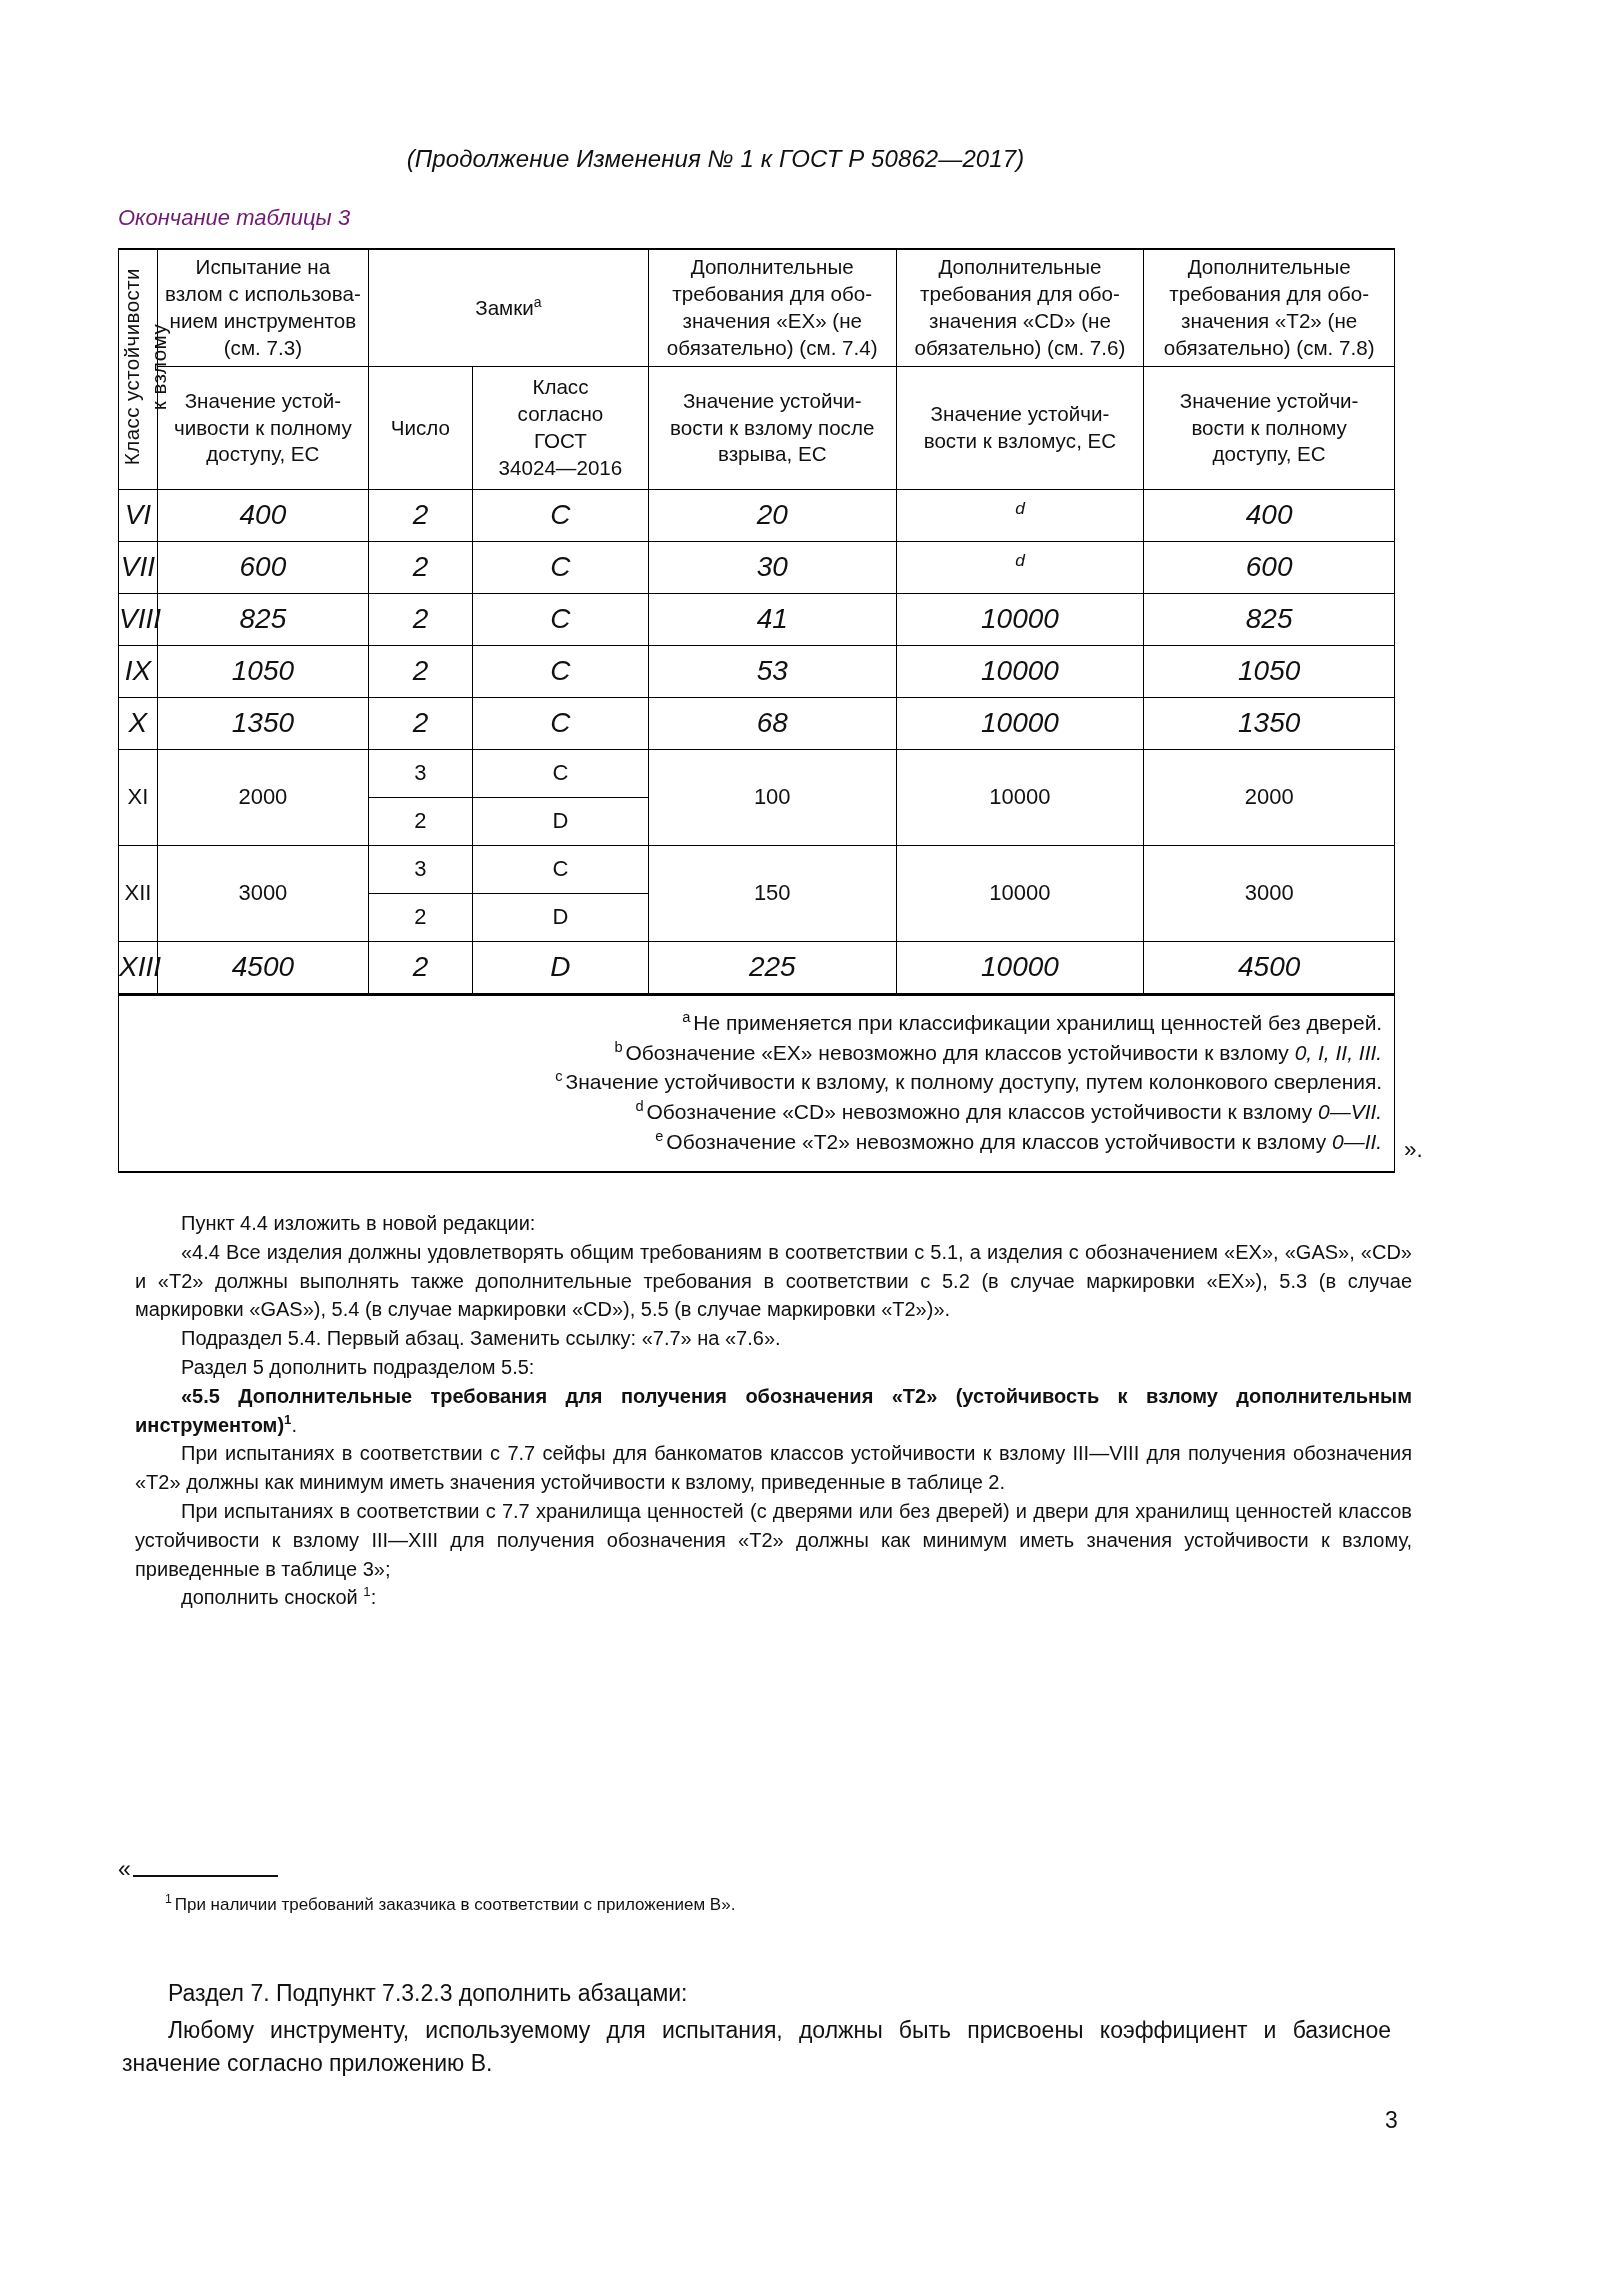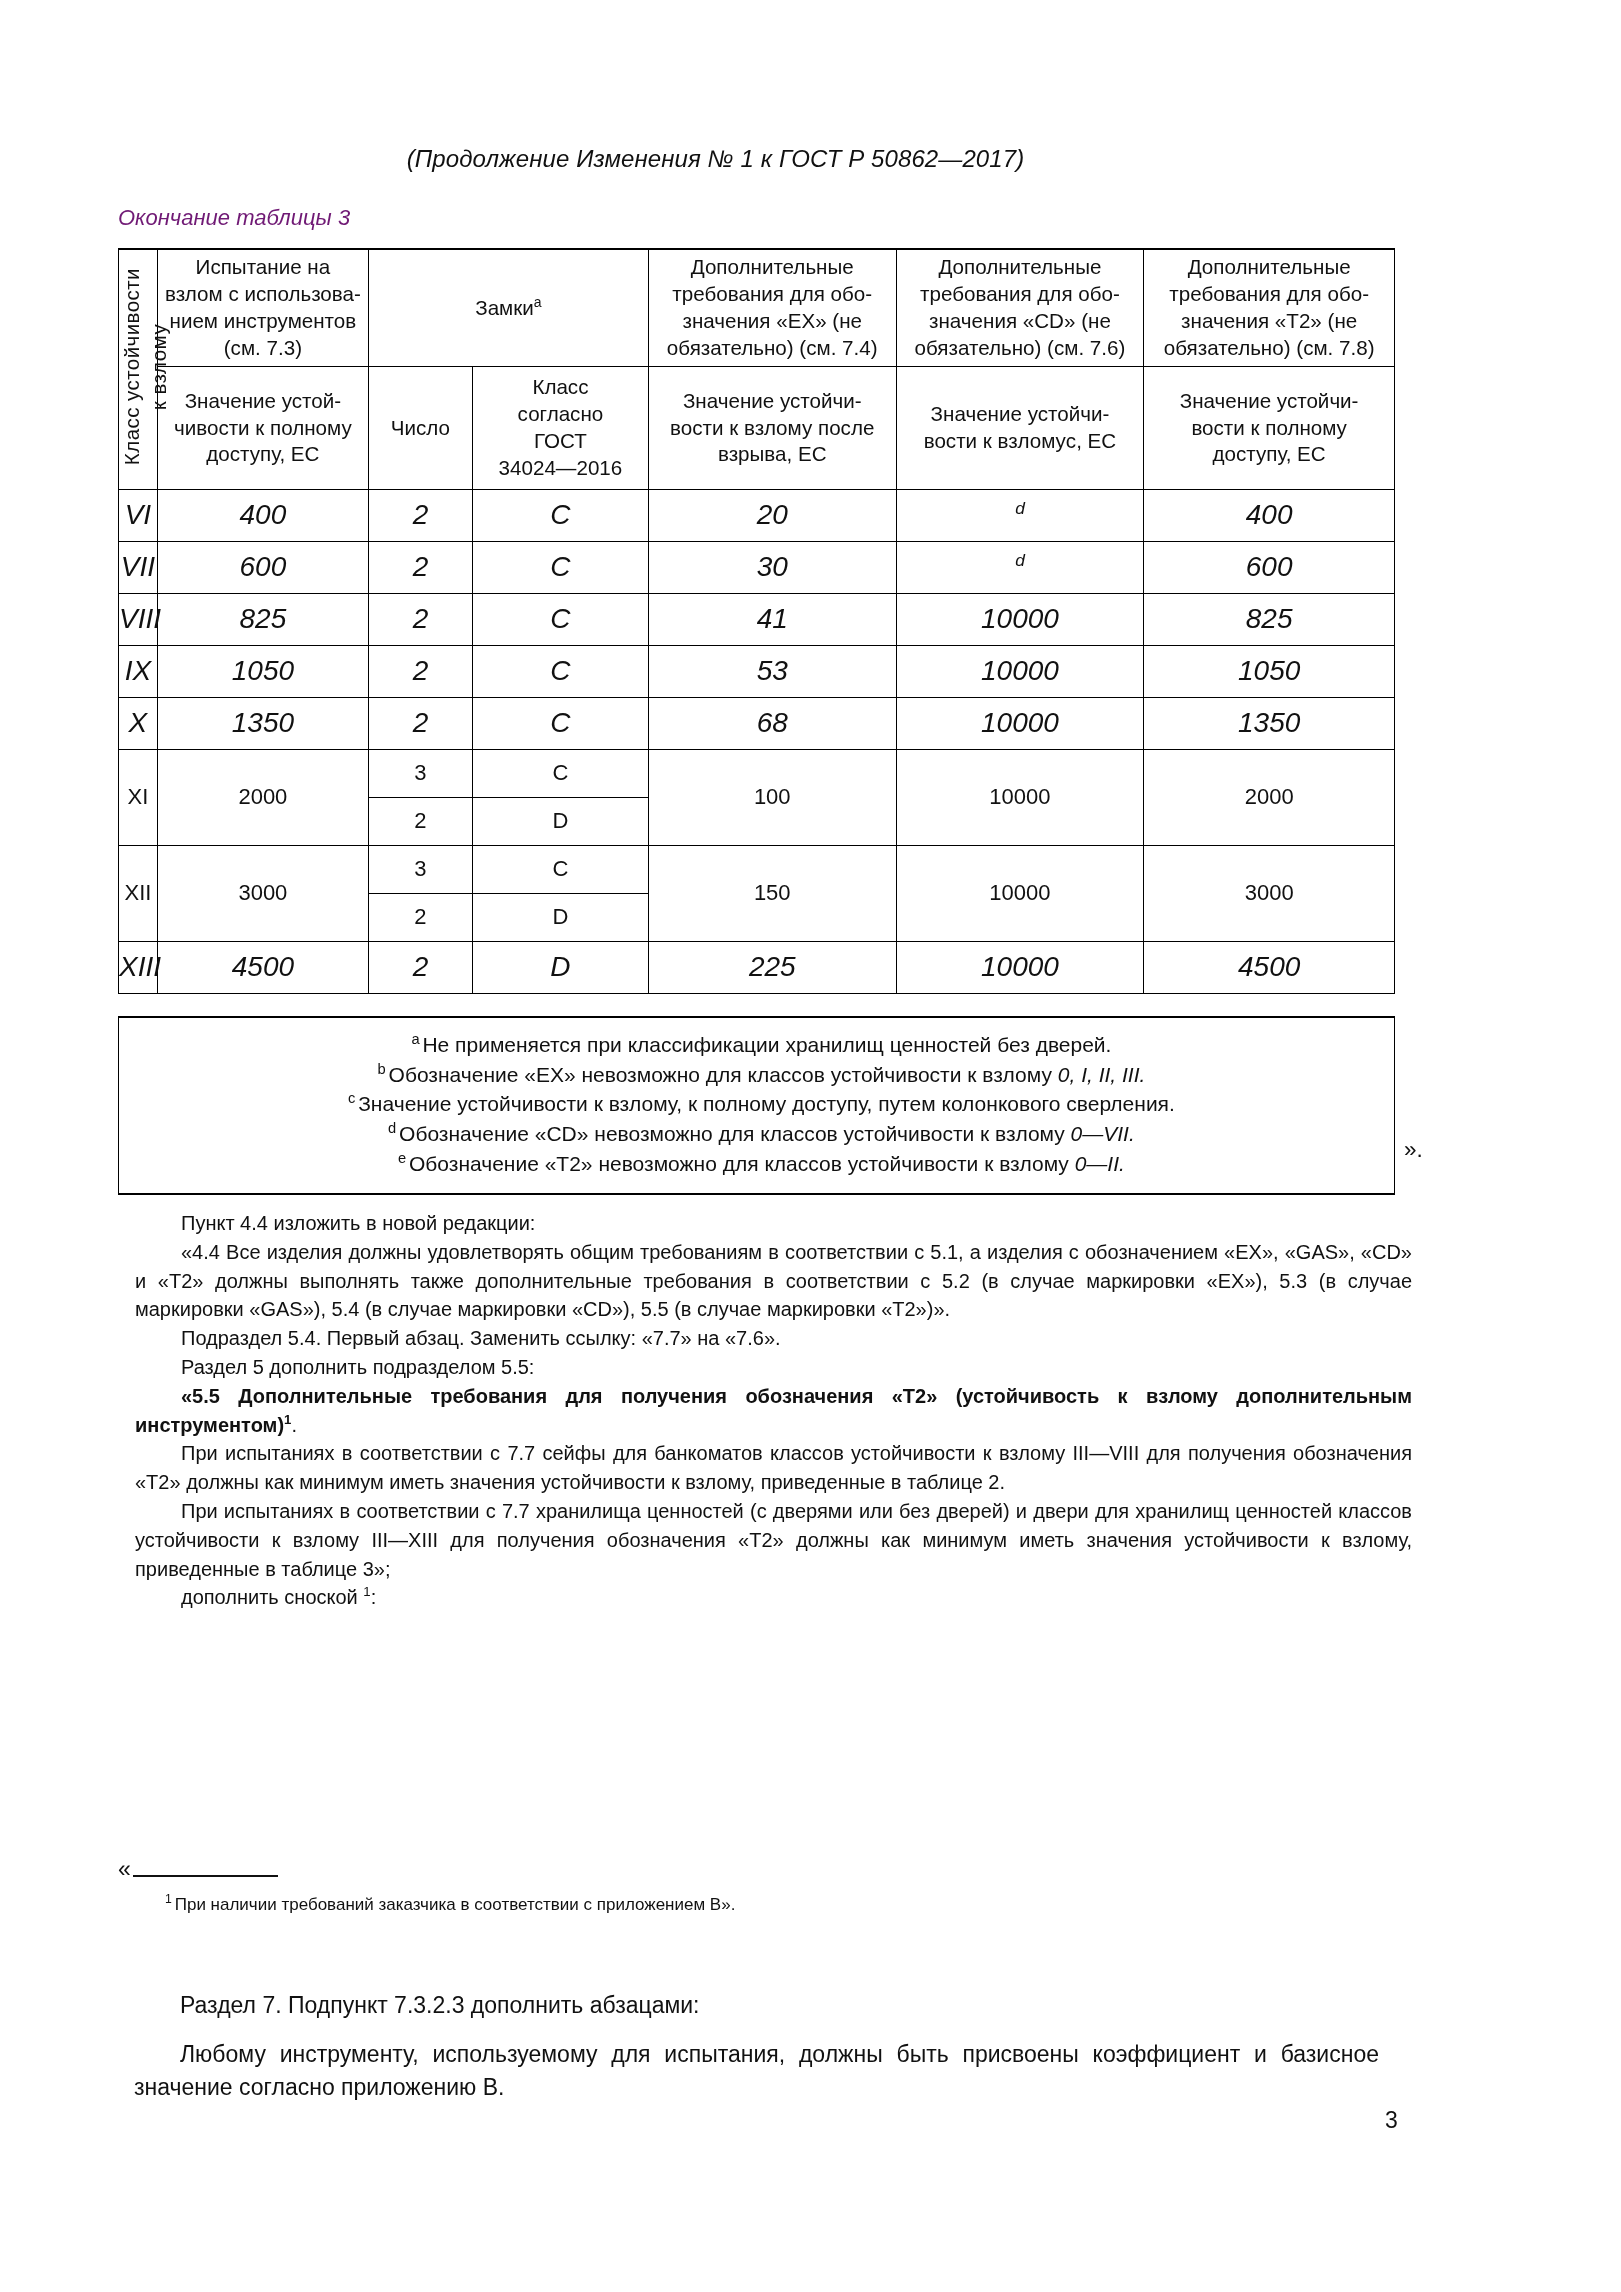--- a/index.html
+++ b/index.html
@@ -95,22 +95,21 @@
 
   
   .fn-block {
     border: 1.2px solid #000;
     border-top-width: 2.2px;
     border-bottom-width: 2.4px;
     padding: 11.8px 11.8px 13.7px 21.6px;
     font-size: 21px;
     line-height: 1.42;
     color: #111;
-    text-align: center;
-    margin-top: 22px;
+    text-align: right;
   }
   .fn-block .fn-line { white-space: nowrap; }
   .fn-block .fn-mark {
     font-size: 0.70em;
     vertical-align: super;
     line-height: 0;
     margin-right: 2.9px;
   }
   .fn-block i { font-style: italic; }
 
@@ -183,21 +182,21 @@
     position: absolute;
     left: 118px;
     top: 1973px;
     width: 1277px;
     font-size: 23px;
     line-height: 1.44;
     color: #111;
     text-align: justify;
   }
   .body2 p {
-    margin: 16px;
+    margin: 4px;
     text-indent: 46px;
     text-align: justify;
   }
   .page-num {
     position: absolute;
     left: 1362px;
     top: 2107px;
     width: 59px;
     text-align: center;
     font-size: 23px;

